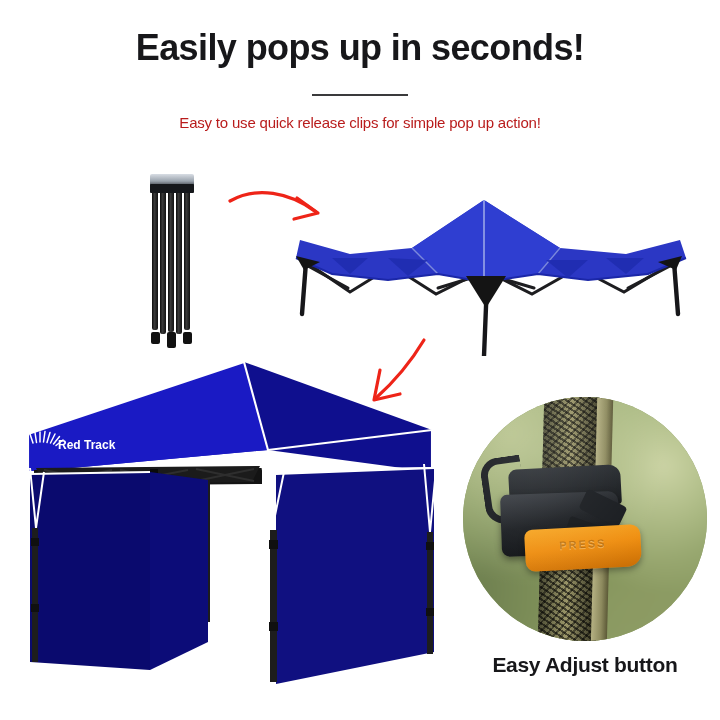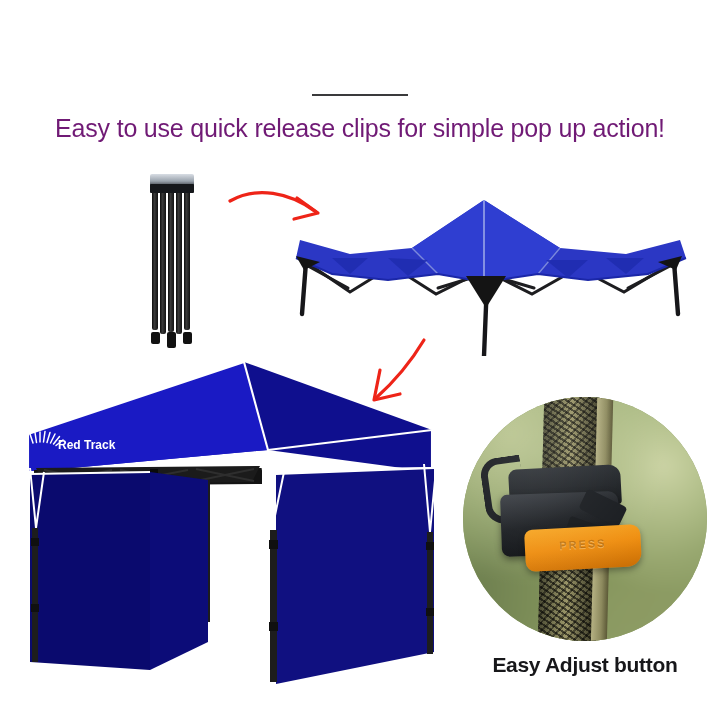--- a/index.html
+++ b/index.html
@@ -43,24 +43,24 @@
     width: 96px;
     height: 2px;
     background: #3a3a3c;
   }
   .subtitle {
     position: absolute;
     top: 114px;
     left: 0;
     width: 720px;
     text-align: center;
-    font-size: 25px;
+    font-size: 15px;
     font-weight: normal;
     letter-spacing: -0.2px;
-    color: #701a75;
+    color: #b91c1c;
   }
 
   
   .folded {
     position: absolute;
     left: 150px;
     top: 172px;
     width: 46px;
     height: 166px;
   }
@@ -260,20 +260,21 @@
     font-size: 12px;
     font-weight: bold;
     fill: #ffffff;
   }
 </style>
 </head>
 <body>
 
 <div class="page">
 
+  <div class="headline">Easily pops up in seconds!</div>
   <div class="divider"></div>
   <div class="subtitle">Easy to use quick release clips for simple pop up action!</div>
 
   <div class="folded">
     <div class="tube t1"></div>
     <div class="tube t2"></div>
     <div class="tube t3"></div>
     <div class="tube t4"></div>
     <div class="tube t5"></div>
     <div class="cap"></div>

